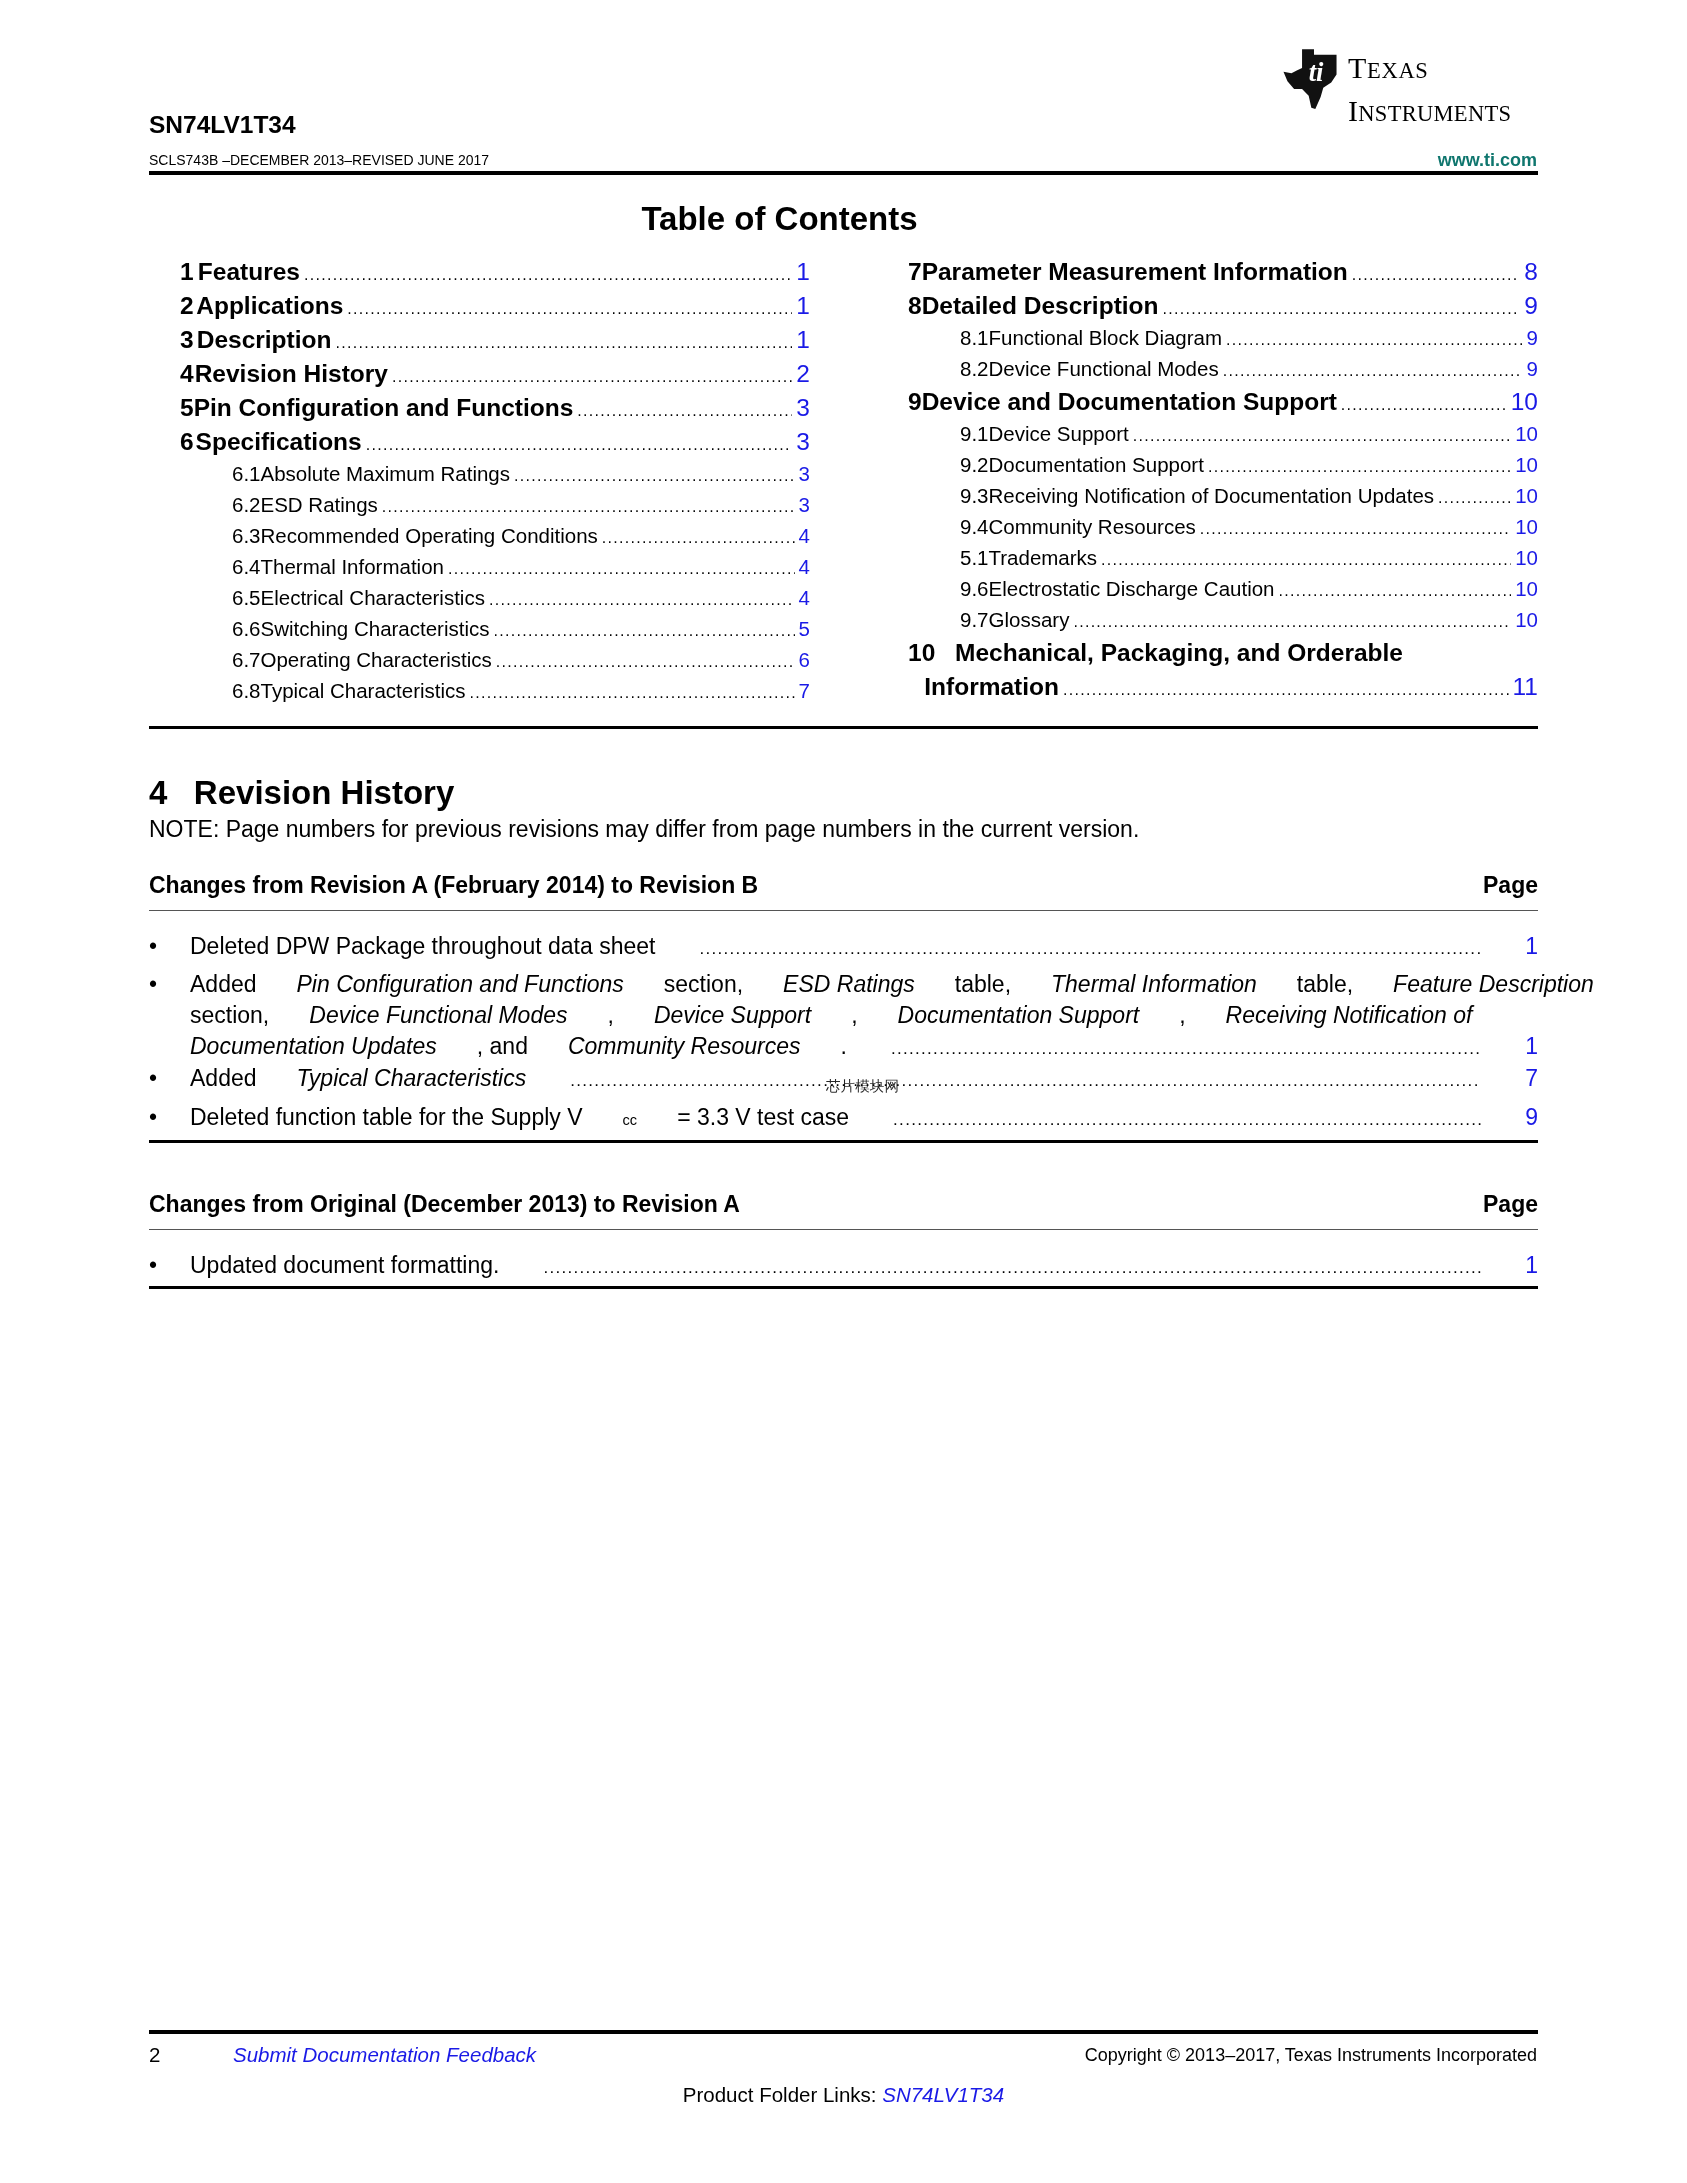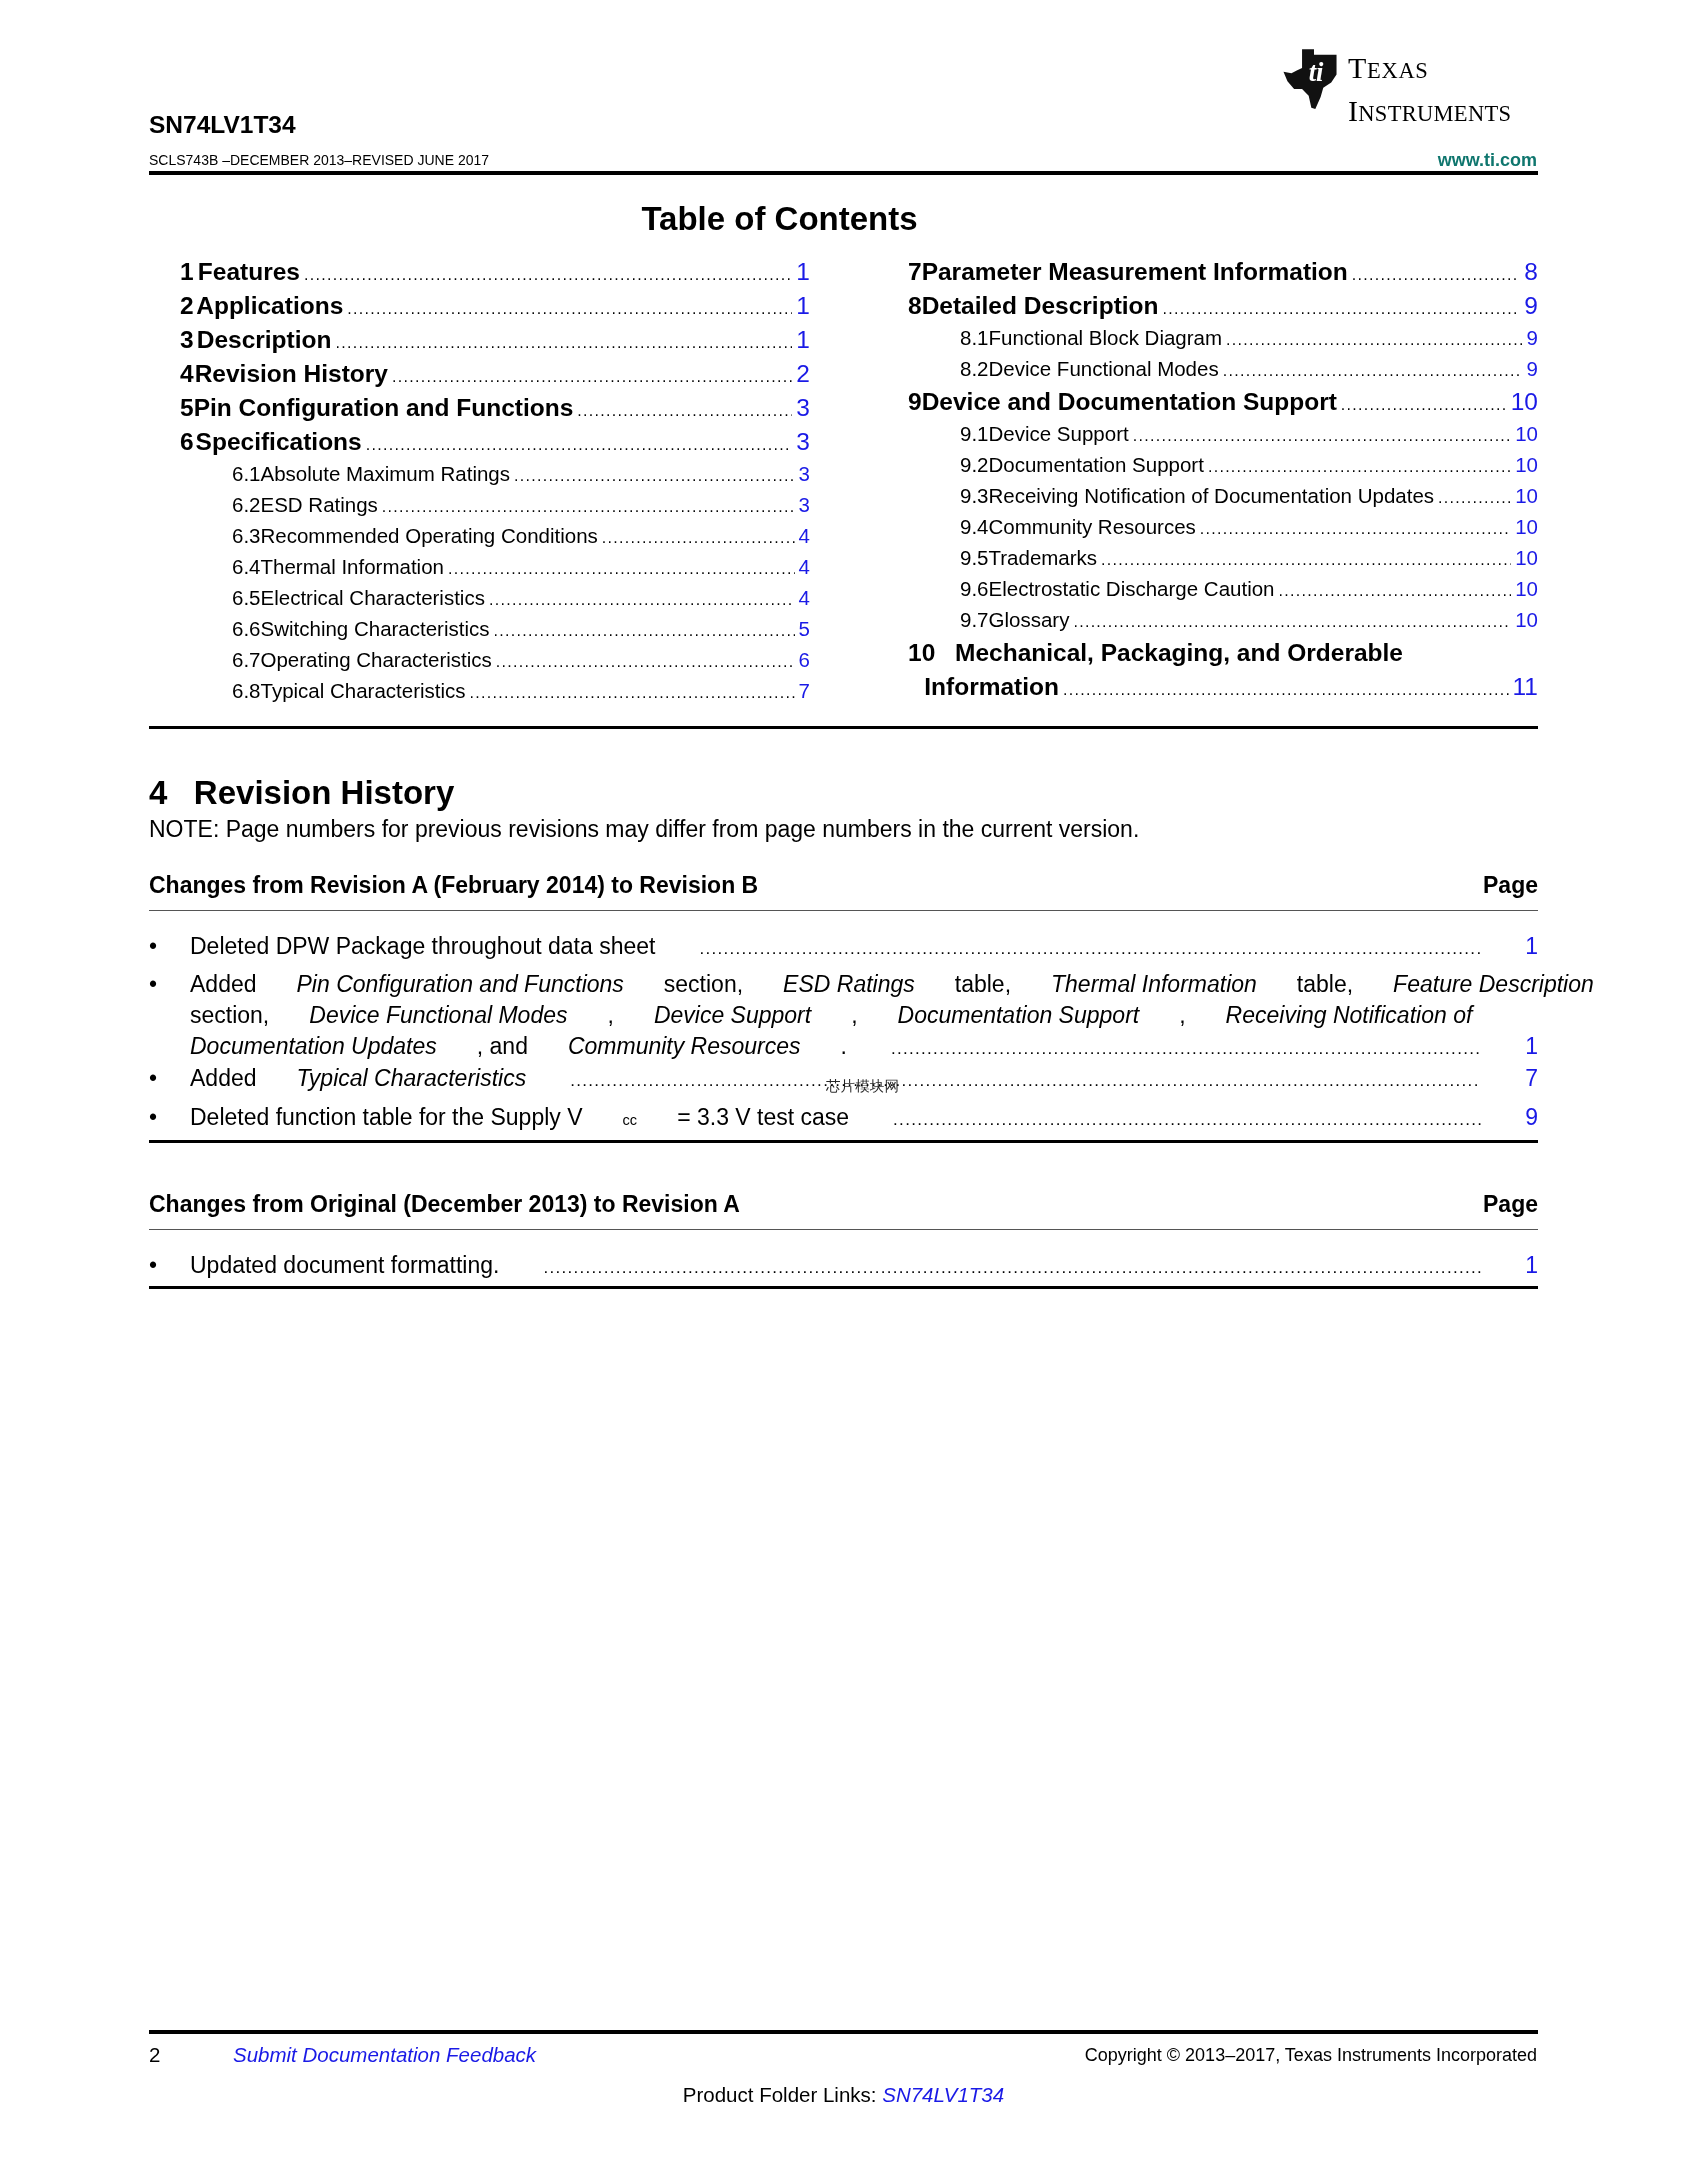--- a/index.html
+++ b/index.html
@@ -220,21 +220,21 @@
       <span class="dots"></span>
       <a class="pg">10</a>
     </div>
     <div class="toc-row minor">
       <span class="num">9.4</span>
       <span class="title">Community Resources</span>
       <span class="dots"></span>
       <a class="pg">10</a>
     </div>
     <div class="toc-row minor">
-      <span class="num">9.5</span>
+      <span class="num">5.1</span>
       <span class="title">Trademarks</span>
       <span class="dots"></span>
       <a class="pg">10</a>
     </div>
     <div class="toc-row minor">
       <span class="num">9.6</span>
       <span class="title">Electrostatic Discharge Caution</span>
       <span class="dots"></span>
       <a class="pg">10</a>
     </div>

